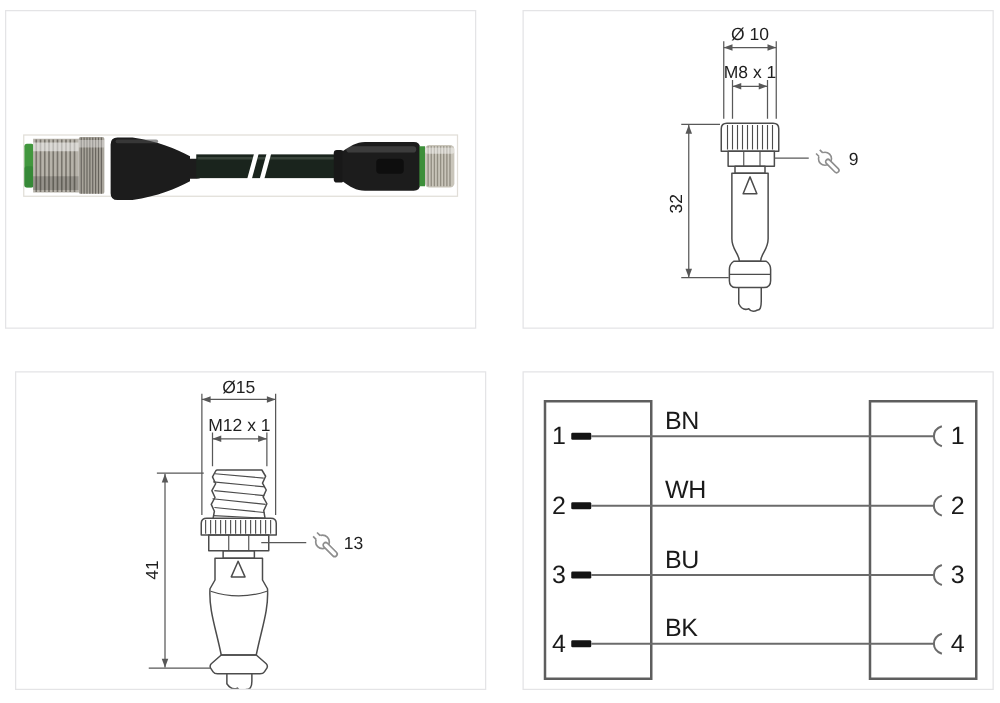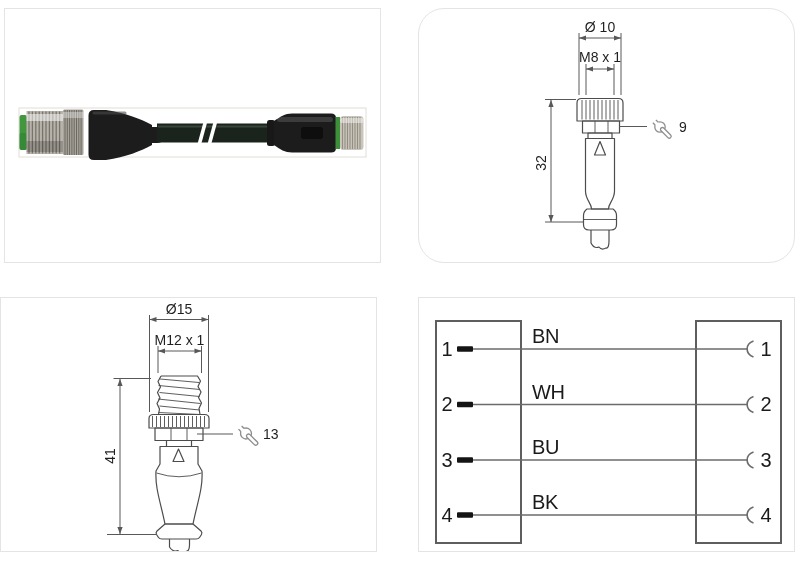--- a/index.html
+++ b/index.html
@@ -7,22 +7,22 @@
     --wire-line:#6b6b6b; --wiring-box:#5e5e5e; --pin-stub:#141414;
     --wrench-icon:#8e8e8e; --panel-border:#e4e4e6; --photo-border:#e1ded8;
     --green-accent:#42973e; --cable-black:#1a241d; --metal-gray:#b7b3aa;
   }
   html,body{margin:0;padding:0;background:#fff;}
   .page{position:relative;width:800px;height:562px;background:#fff;overflow:hidden;
         font-family:"Liberation Sans",sans-serif;}
   .panel{position:absolute;width:377px;height:255px;background:#fff;
          border:1px solid var(--panel-border);box-sizing:border-box;}
   #panel-photo{left:4px;top:8px;}
-  #panel-m8{left:418px;top:8px;border-radius:26px;}
-  #panel-m12{left:0;top:297px;}
+  #panel-m8{left:418px;top:8px;}
+  #panel-m12{left:12px;top:297px;}
   #panel-wiring{left:418px;top:297px;}
   .panel svg{display:block;width:375px;height:253px;}
   
   .ln{stroke:var(--drawing-line);stroke-width:1.2;fill:none;stroke-linejoin:round;}
   .lnthin{stroke:var(--drawing-line);stroke-width:0.9;fill:none;}
   .dim{stroke:var(--dimension-line);stroke-width:1;fill:none;}
   .arr{fill:var(--dimension-line);stroke:none;}
   .dtxt{font:14px "Liberation Sans",sans-serif;fill:var(--label-text);}
   .wrench{stroke:var(--wrench-icon);stroke-width:1.3;fill:#fff;}
   .wrench-gap{fill:#fff;stroke:none;}

